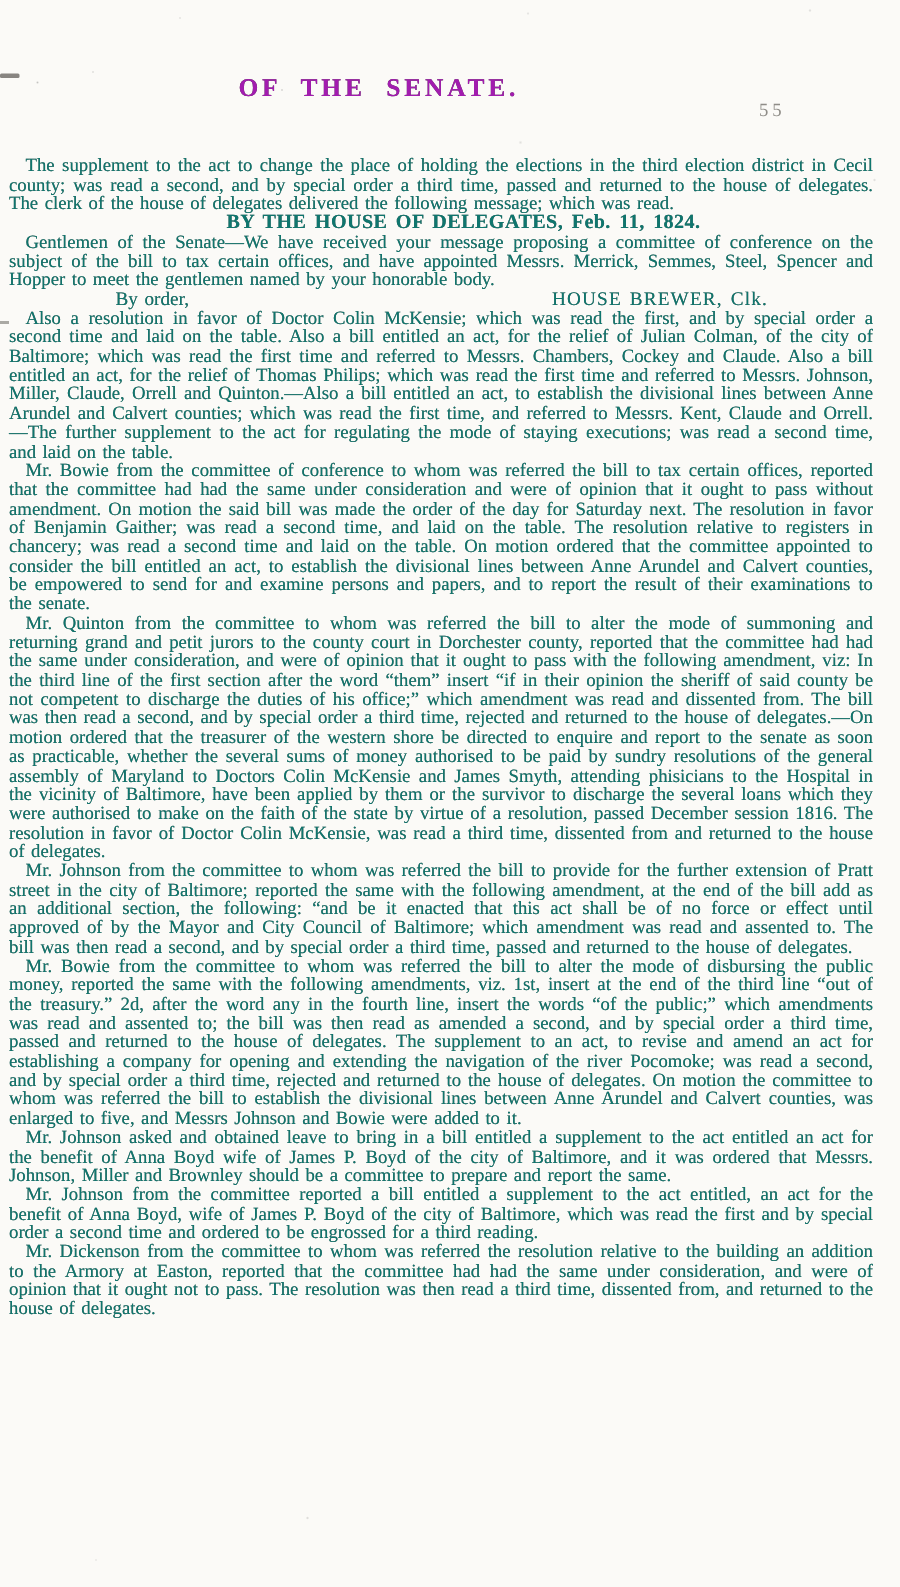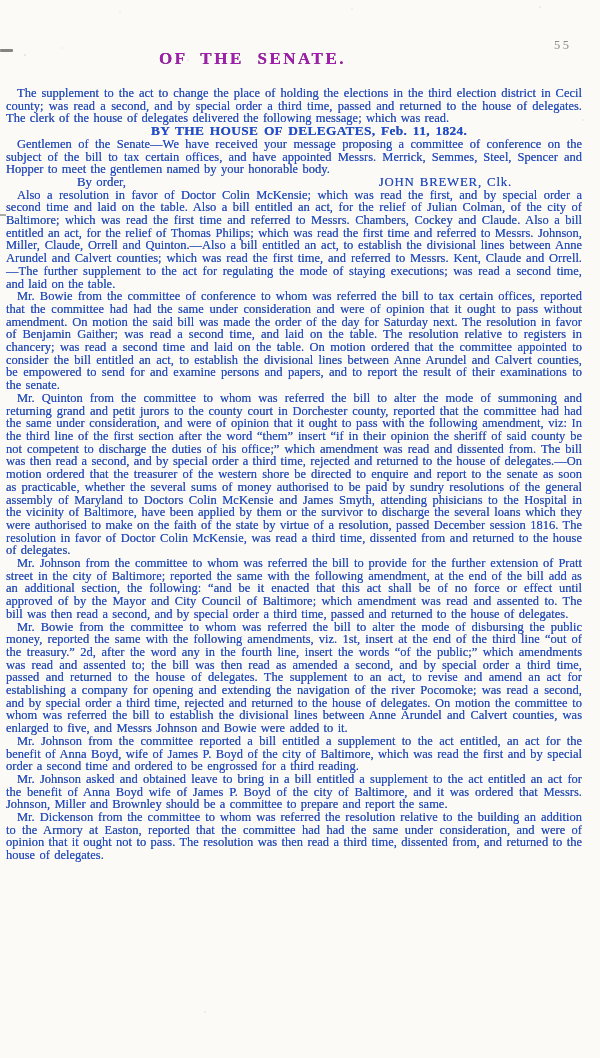--- a/index.html
+++ b/index.html
@@ -39,37 +39,36 @@
     text-align: center;
     font-size: 17px;
     font-weight: bold;
     letter-spacing: 2.5px;
     word-spacing: 7px;
     color: #a21caf;
     text-shadow: 0 0 .4px rgba(28,26,23,.8);
   }
   .page-number {
     position: absolute;
-    top: 38px;
+    top: 66px;
     left: 506px;
     font-size: 12.5px;
     letter-spacing: 2.5px;
     color: #8f8d88;
-    margin-left: 48px;
   }
   .doc-body {
     position: absolute;
-    top: 87px;
+    top: 104px;
     left: 6px;
     width: 576px;
     font-size: 12.5px;
     line-height: 12.7px;
     text-align: justify;
     word-spacing: 1.2px;
-    color: #1d4ed8;
+    color: #0f766e;
     text-shadow: 0 0 .35px rgba(33,30,26,.65);
   }
   .doc-body p { margin: 0; }
   .body-par { text-indent: 11px; }
   .center-line {
     text-align: center;
     text-indent: 0;
     font-size: 13.4px;
     letter-spacing: .3px;
     word-spacing: 2px;
@@ -113,24 +112,24 @@
   <div class="artifact-dash"></div>
   <div class="artifact-dash2"></div>
   <div class="running-head">OF THE SENATE.</div>
   <div class="page-number">55</div>
   <div class="doc-body">
       <p class="body-par"><span>The supplement to the act to change the place of holding the elections in the third election district in Cecil county; was read a second, and by special order a third time, passed and returned to the house of delegates. The clerk of the house of delegates delivered the following message; which was read.</span></p>
       <p class="center-line">BY THE HOUSE OF DELEGATES, Feb. 11, 1824.</p>
       <p class="body-par"><span class="lead-italic">Gentlemen of the Senate</span><span>—We have received your message proposing a committee of conference on the subject of the bill to tax certain offices, and have appointed Messrs. Merrick, Semmes, Steel, Spencer and Hopper to meet the gentlemen named by your honorable body.</span></p>
       <p class="signoff">
         <span>By order,</span>
-        <span class="signoff-right">JOHN BREWER, Clk.</span>
+        <span class="signoff-right">HOUSE BREWER, Clk.</span>
       </p>
       <p class="body-par"><span>Also a resolution in favor of Doctor Colin McKensie; which was read the first, and by special order a second time and laid on the table. Also a bill entitled an act, for the relief of Julian Colman, of the city of Baltimore; which was read the first time and referred to Messrs. Chambers, Cockey and Claude. Also a bill entitled an act, for the relief of Thomas Philips; which was read the first time and referred to Messrs. Johnson, Miller, Claude, Orrell and Quinton.—Also a bill entitled an act, to establish the divisional lines between Anne Arundel and Calvert counties; which was read the first time, and referred to Messrs. Kent, Claude and Orrell.—The further supplement to the act for regulating the mode of staying executions; was read a second time, and laid on the table.</span></p>
       <p class="body-par"><span>Mr.</span><span> Bowie from the committee of conference to whom was referred the bill to tax certain offices, reported that the committee had had the same under consideration and were of opinion that it ought to pass without amendment. On motion the said bill was made the order of the day for Saturday next. The resolution in favor of Benjamin Gaither; was read a second time, and laid on the table. The resolution relative to registers in chancery; was read a second time and laid on the table. On motion ordered that the committee appointed to consider the bill entitled an act, to establish the divisional lines between Anne Arundel and Calvert counties, be empowered to send for and examine persons and papers, and to report the result of their examinations to the senate.</span></p>
       <p class="body-par"><span class="lead-italic">Mr.</span><span> Quinton from the committee to whom was referred the bill to alter the mode of summoning and returning grand and petit jurors to the county court in Dorchester county, reported that the committee had had the same under consideration, and were of opinion that it ought to pass with the following amendment, viz: In the third line of the first section after the word “them” insert “if in their opinion the sheriff of said county be not competent to discharge the duties of his office;” which amendment was read and dissented from. The bill was then read a second, and by special order a third time, rejected and returned to the house of delegates.—On motion ordered that the treasurer of the western shore be directed to enquire and report to the senate as soon as practicable, whether the several sums of money authorised to be paid by sundry resolutions of the general assembly of Maryland to Doctors Colin McKensie and James Smyth, attending phisicians to the Hospital in the vicinity of Baltimore, have been applied by them or the survivor to discharge the several loans which they were authorised to make on the faith of the state by virtue of a resolution, passed December session 1816. The resolution in favor of Doctor Colin McKensie, was read a third time, dissented from and returned to the house of delegates.</span></p>
       <p class="body-par"><span>Mr.</span><span> Johnson from the committee to whom was referred the bill to provide for the further extension of Pratt street in the city of Baltimore; reported the same with the following amendment, at the end of the bill add as an additional section, the following: “and be it enacted that this act shall be of no force or effect until approved of by the Mayor and City Council of Baltimore; which amendment was read and assented to. The bill was then read a second, and by special order a third time, passed and returned to the house of delegates.</span></p>
       <p class="body-par"><span class="lead-italic">Mr.</span><span> Bowie from the committee to whom was referred the bill to alter the mode of disbursing the public money, reported the same with the following amendments, viz. 1st, insert at the end of the third line “out of the treasury.” 2d, after the word any in the fourth line, insert the words “of the public;” which amendments was read and assented to; the bill was then read as amended a second, and by special order a third time, passed and returned to the house of delegates. The supplement to an act, to revise and amend an act for establishing a company for opening and extending the navigation of the river Pocomoke; was read a second, and by special order a third time, rejected and returned to the house of delegates. On motion the committee to whom was referred the bill to establish the divisional lines between Anne Arundel and Calvert counties, was enlarged to five, and Messrs Johnson and Bowie were added to it.</span></p>
+      <p class="body-par"><span>Mr.</span><span> Johnson asked and obtained leave to bring in a bill entitled a supplement to the act entitled an act for the benefit of Anna Boyd wife of James P. Boyd of the city of Baltimore, and it was ordered that Messrs. Johnson, Miller and Brownley should be a committee to prepare and report the same.</span></p>
       <p class="body-par"><span>Mr.</span><span> Johnson from the committee reported a bill entitled a supplement to the act entitled, an act for the benefit of Anna Boyd, wife of James P. Boyd of the city of Baltimore, which was read the first and by special order a second time and ordered to be engrossed for a third reading.</span></p>
-      <p class="body-par"><span>Mr.</span><span> Johnson asked and obtained leave to bring in a bill entitled a supplement to the act entitled an act for the benefit of Anna Boyd wife of James P. Boyd of the city of Baltimore, and it was ordered that Messrs. Johnson, Miller and Brownley should be a committee to prepare and report the same.</span></p>
       <p class="body-par"><span class="lead-italic">Mr.</span><span> Dickenson from the committee to whom was referred the resolution relative to the building an addition to the Armory at Easton, reported that the committee had had the same under consideration, and were of opinion that it ought not to pass. The resolution was then read a third time, dissented from, and returned to the house of delegates.</span></p>
     </div>
 </div>
 
 </body></html>

